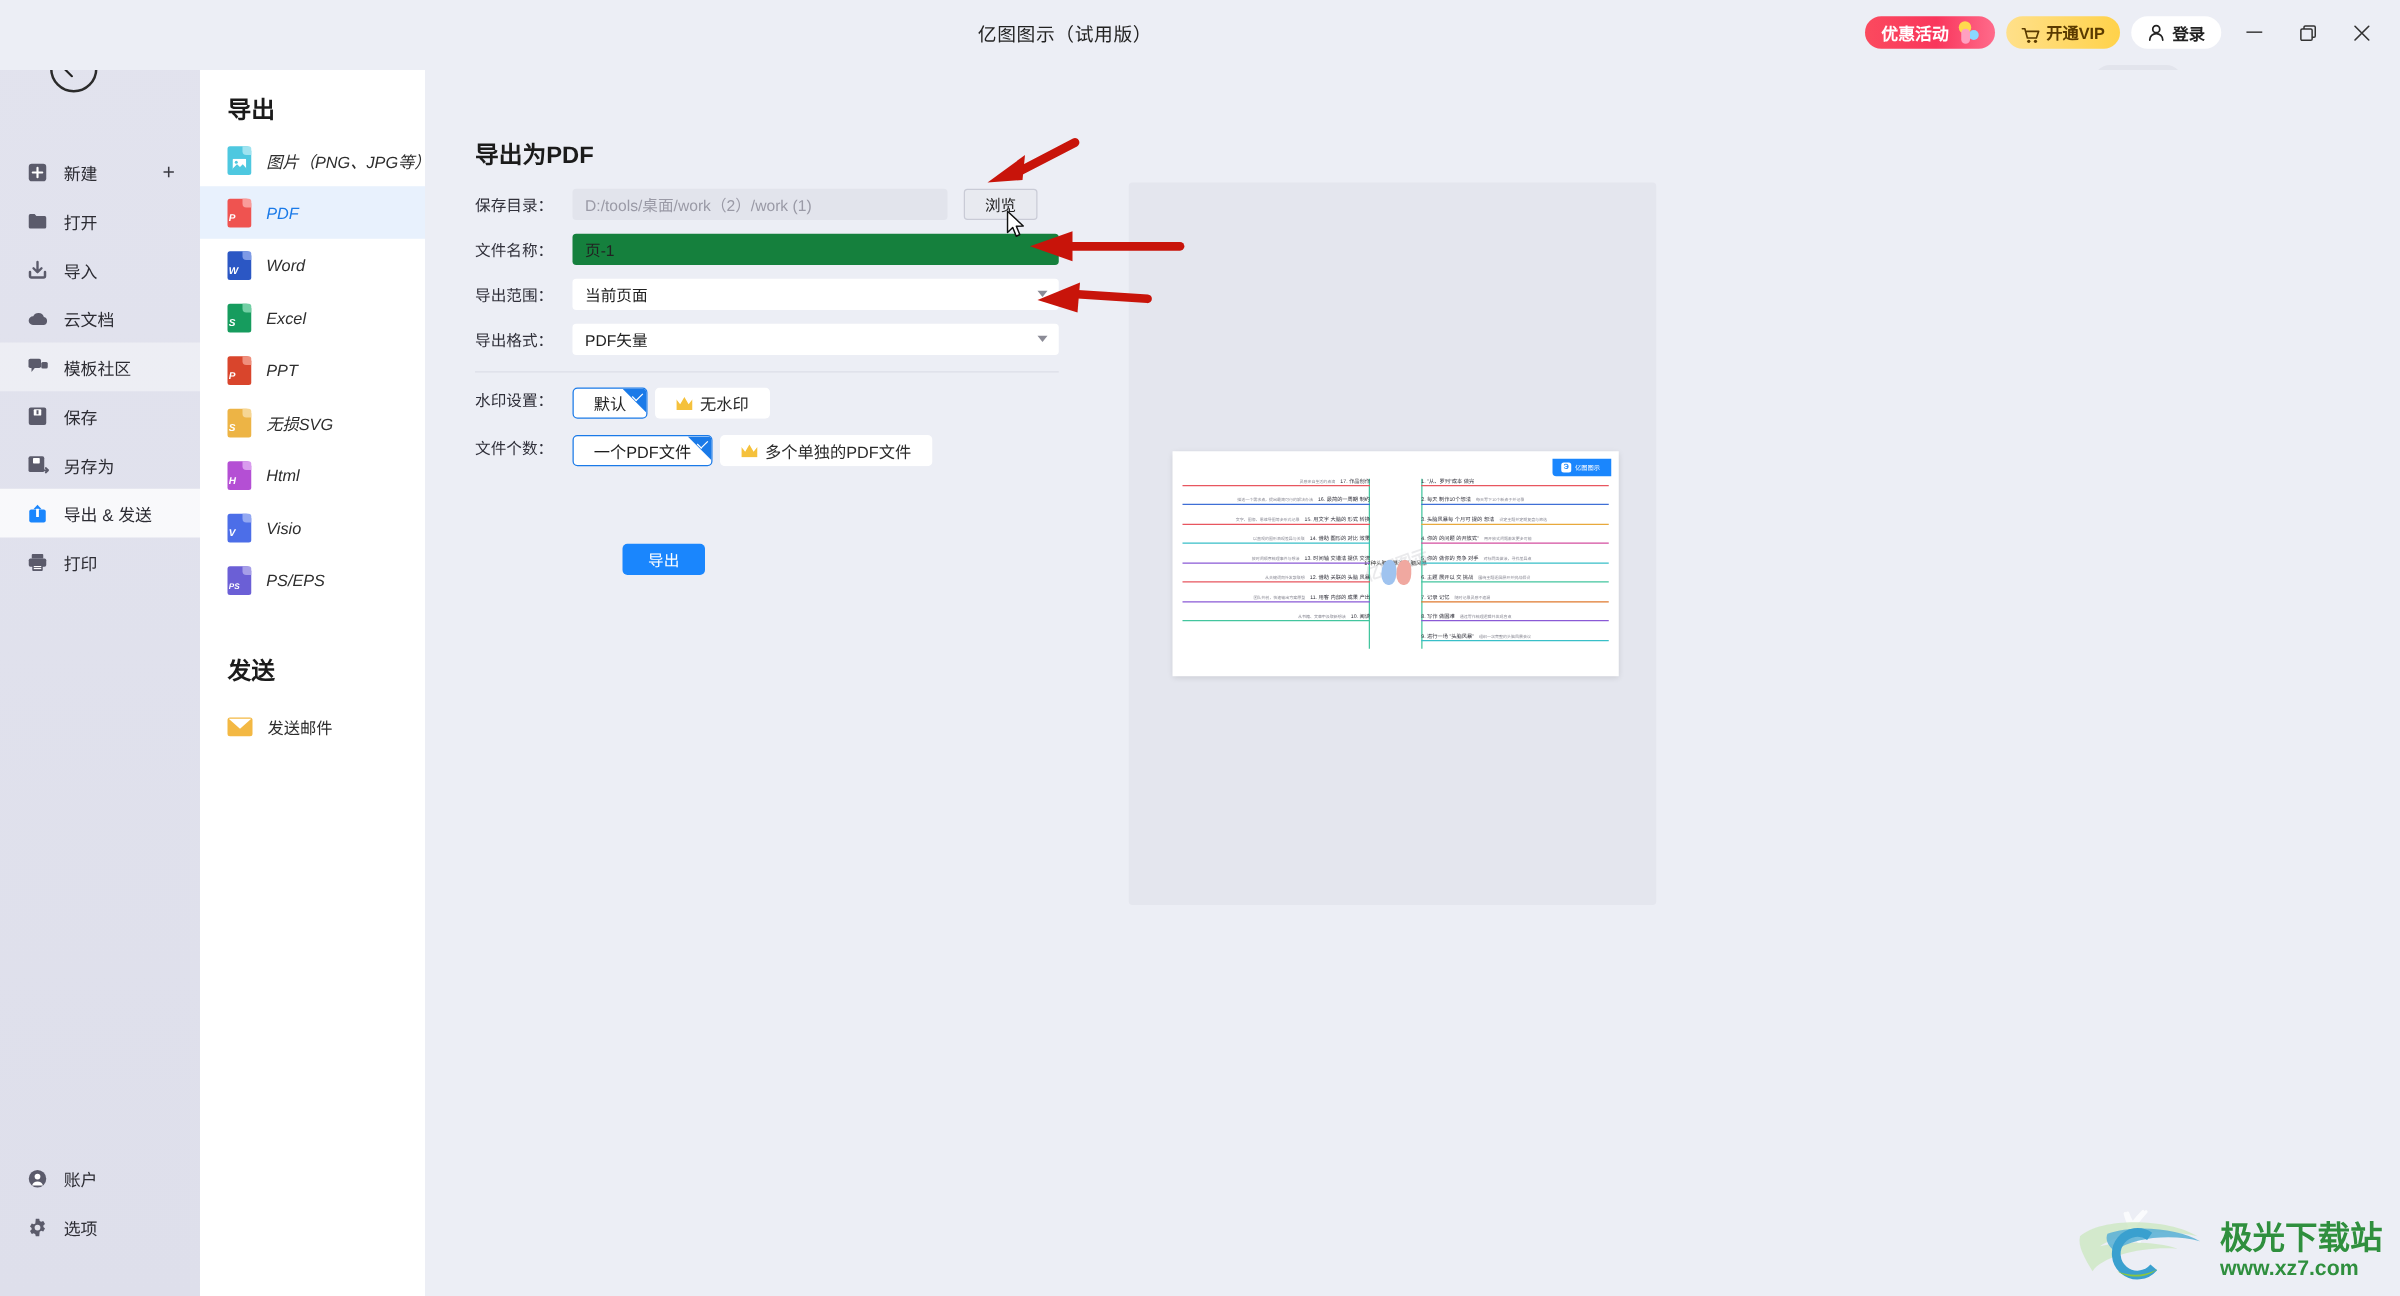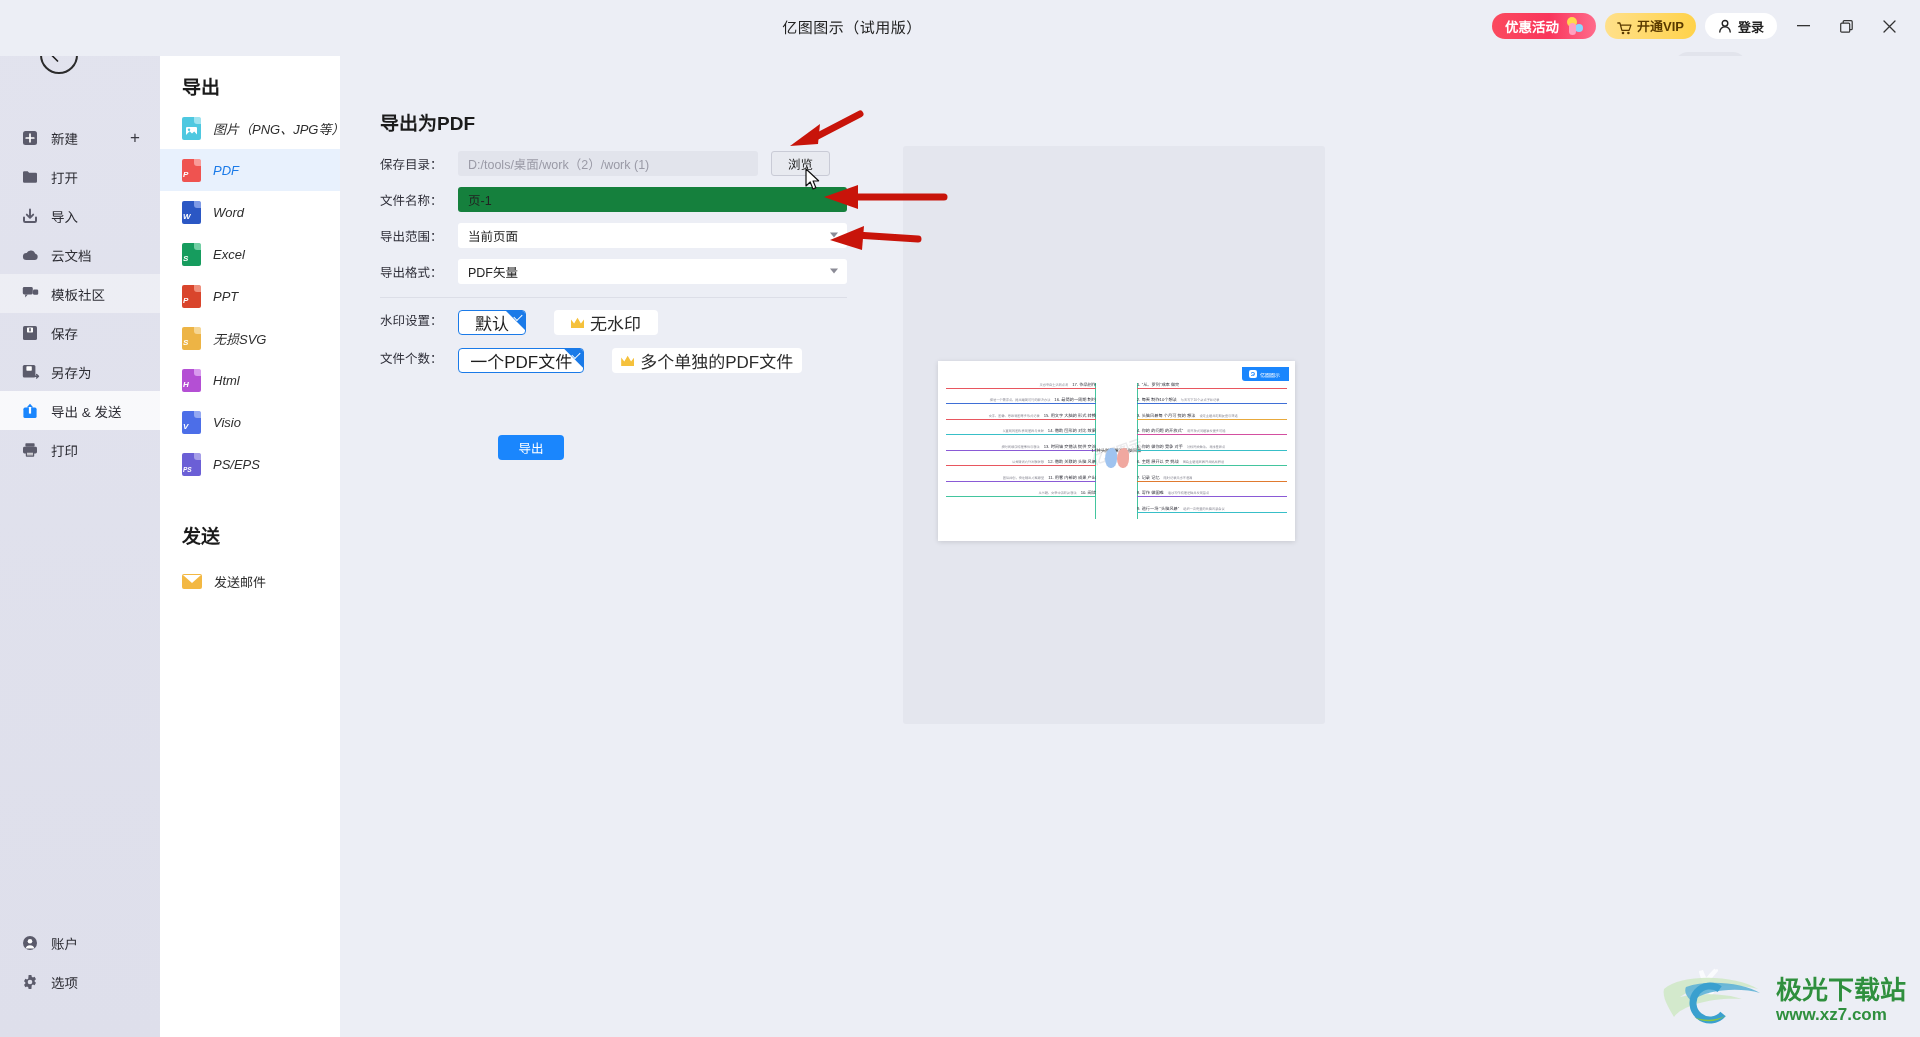--- a/index.html
+++ b/index.html
@@ -183,21 +183,21 @@
     font-size: 12.5px; color: #222; cursor: pointer; display:flex; align-items:center;
     font-family: "Liberation Sans", sans-serif;
   }
   .divider {
     margin: 11px 0 12px 0; height: 1px; background: #dcdee7; width: 100%;
   }
   .orow { display:flex; align-items:flex-start; height:30px; margin-bottom: 8px; }
   .chip {
     position: relative; display:flex; align-items:center; justify-content:center;
     height: 25px; padding: 0 16px; border-radius: 4px; background:#fff;
-    font-size: 17px; color:#2b2b2b; cursor:pointer; margin-right: 28px;
+    font-size: 13px; color:#2b2b2b; cursor:pointer; margin-right: 6px;
     border: 1px solid transparent; white-space: nowrap; overflow: hidden;
   }
   .chip.on { border-color: #1a7ae8; color:#1e1e1e; }
   .chip .corner {
     position:absolute; right:0; top:0; width: 19px; height: 19px;
     background: #1a7ae8; clip-path: polygon(100% 0, 0 0, 100% 100%);
   }
   .chip .corner:after {
     content:''; position:absolute; right:3px; top:3px;
     width: 7px; height: 4px; border-left: 1.6px solid #fff; border-bottom: 1.6px solid #fff;

